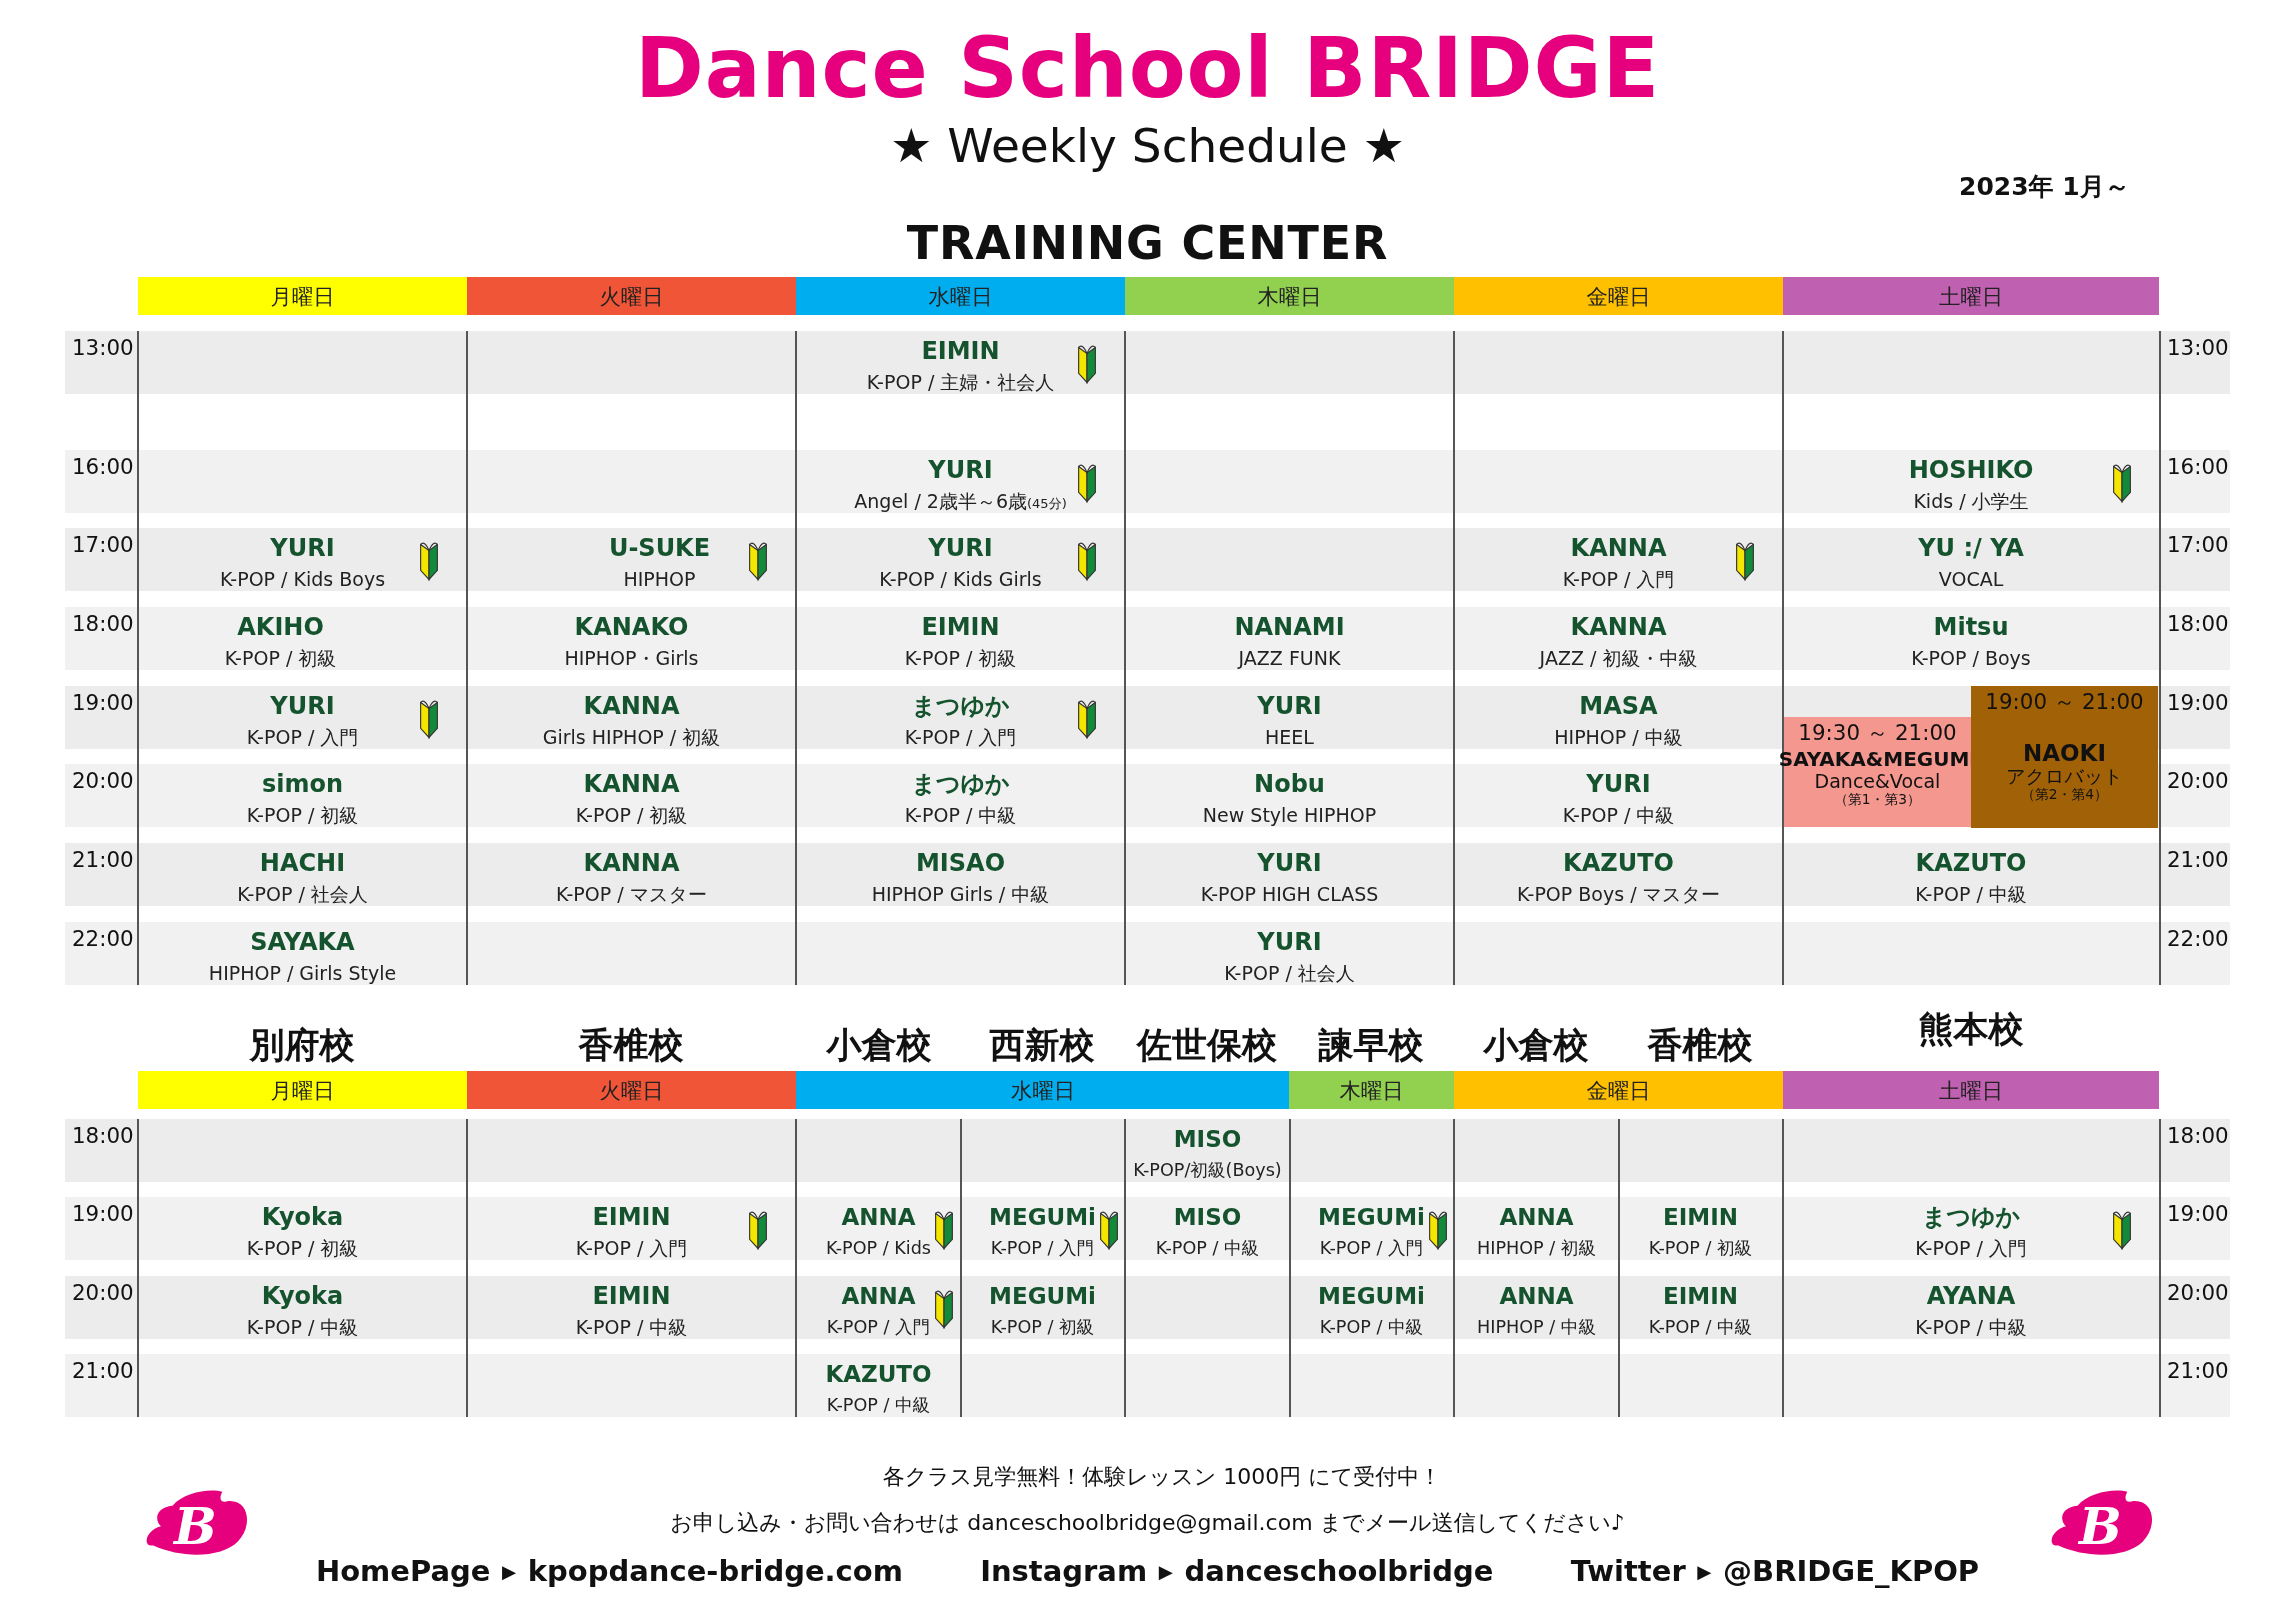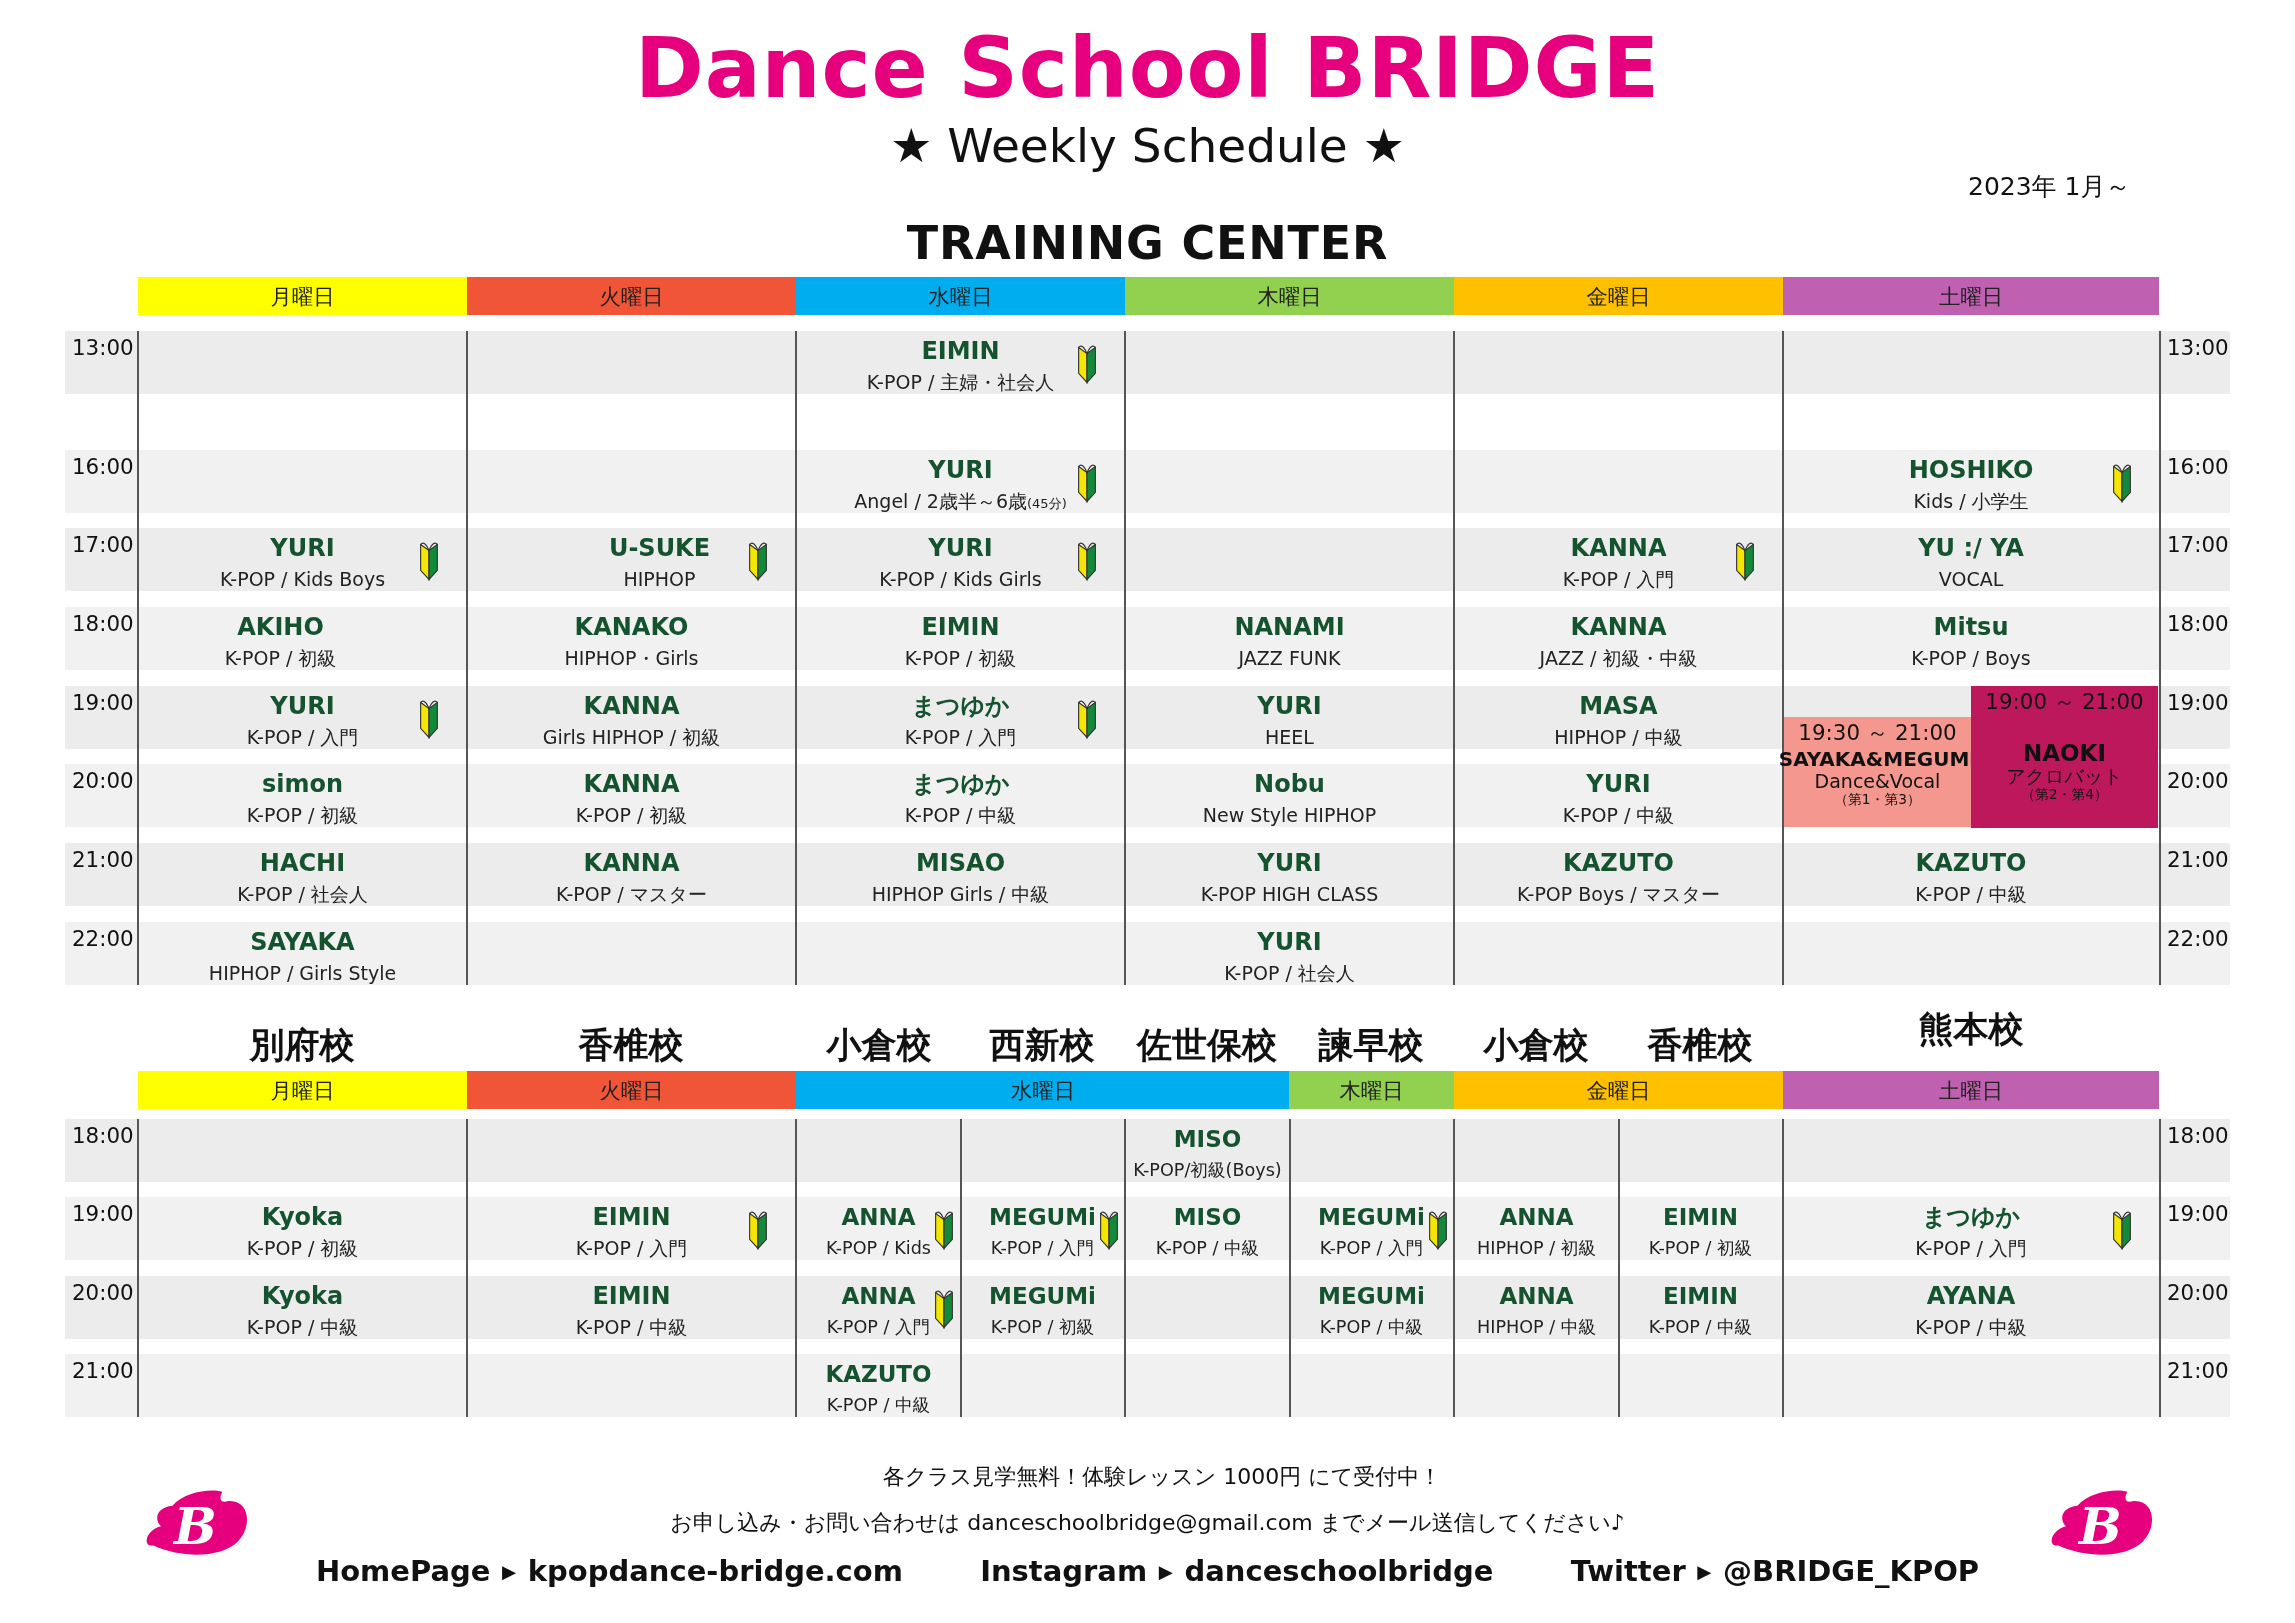--- a/index.html
+++ b/index.html
@@ -11,21 +11,21 @@
   .brand-title {
     left: 0; width: 2295px; top: 23px; text-align: center;
     font-family: "DejaVu Sans", sans-serif; font-weight: bold;
     font-size: 83px; color: #e6007e; letter-spacing: 0.8px; line-height: 92px;
     transform: scaleY(1.0);
   }
   .subtitle {
     left: 0; width: 2295px; top: 115px; text-align: center;
     font-size: 47px; line-height: 61px; color: #111;
   }
-  .date-label { left: 1959px; top: 170px; font-size: 25px; line-height: 34px; font-weight: normal; margin-left: 9px; }
+  .date-label { left: 1959px; top: 170px; font-size: 25px; line-height: 34px; font-weight: bold; }
   .section-title {
     left: 0; width: 2295px; top: 216px; text-align: center;
     font-size: 46px; line-height: 54px; font-weight: bold; letter-spacing: 0.8px;
   }
 
   
   .day-bar { height: 38px; display: flex; align-items: center; justify-content: center; font-size: 21.4px; color: #222; }
 
   
   .row-bg { left: 65px; width: 2165px; background: #ececec; }
@@ -296,21 +296,21 @@
     <div class="abs vline" style="left:1124px;top:331px;height:654px;"></div>
     <div class="abs vline" style="left:1453px;top:331px;height:654px;"></div>
     <div class="abs vline" style="left:1782px;top:331px;height:654px;"></div>
     <div class="abs vline" style="left:2159px;top:331px;height:654px;"></div>
     <div class="abs special-box" style="left:1784px;top:717px;width:187px;height:110px;background:#f4978e;">
       <div class="time">19:30 ～ 21:00</div>
     <div class="sname">SAYAKA&amp;MEGUMi</div>
     <div class="sdesc">Dance&amp;Vocal</div>
     <div class="snote">（第1・第3）</div>
     </div>
-    <div class="abs special-box" style="left:1971px;top:686px;width:187px;height:142px;background:#be185d;">
+    <div class="abs special-box" style="left:1971px;top:686px;width:187px;height:142px;background:#a16207;">
       <div class="time">19:00 ～ 21:00</div>
     <div style="height:23px"></div>
     <div class="sname" style="font-size:23px;line-height:26px">NAOKI</div>
     <div class="sdesc">アクロバット</div>
     <div class="snote">（第2・第4）</div>
     </div>
   </div>
 
 <div id="br">
     <div class="abs school-title" style="left:210px;top:1024px;width:184px;">別府校</div>

